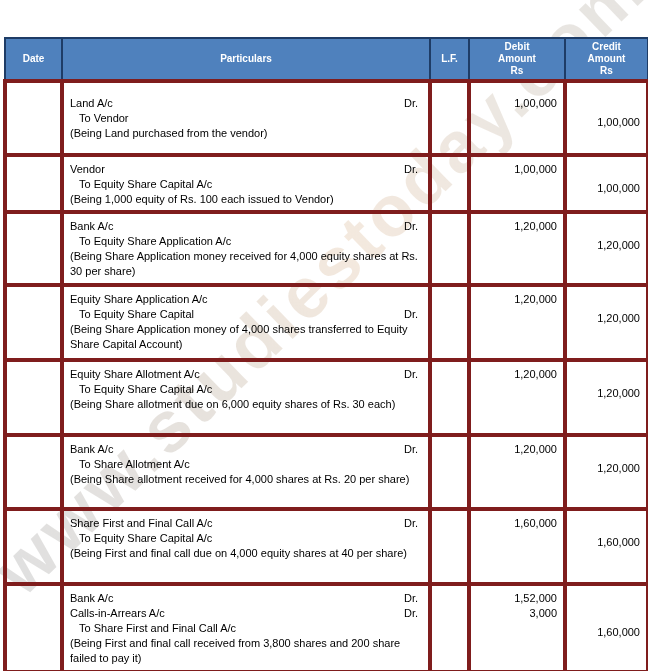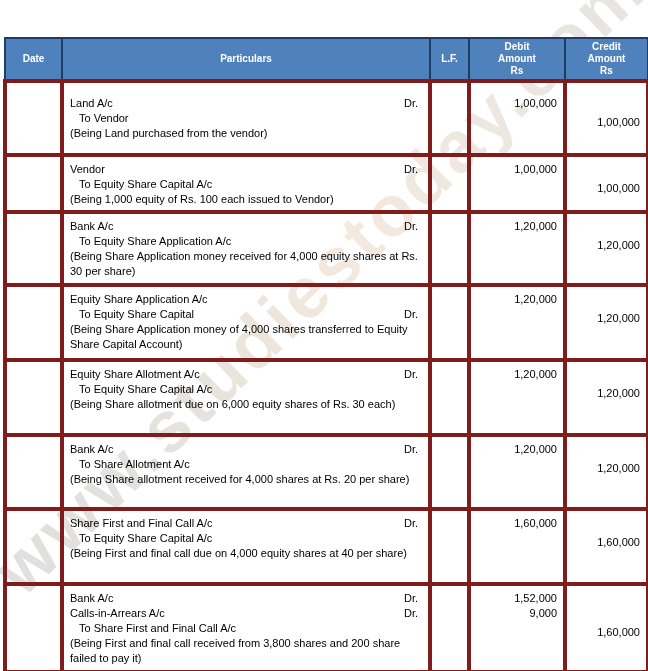--- a/index.html
+++ b/index.html
@@ -254,21 +254,21 @@
             <div class="pline indent">
               <span class="txt">To Share First and Final Call A/c</span>
             </div>
             <div class="pline">
               <span class="txt">(Being First and final call received from 3,800 shares and 200 share failed to pay it)</span>
             </div>
           </td>
           <td></td>
           <td class="amt debit">
             <div class="line">1,52,000</div>
-            <div class="line">9,000</div>
+            <div class="line">3,000</div>
           </td>
           <td class="amt credit">
             <div class="line"></div>
             <div class="line"></div>
             <div class="line">1,60,000</div>
           </td>
         </tr>
       </tbody>
   </table>
 </div>

